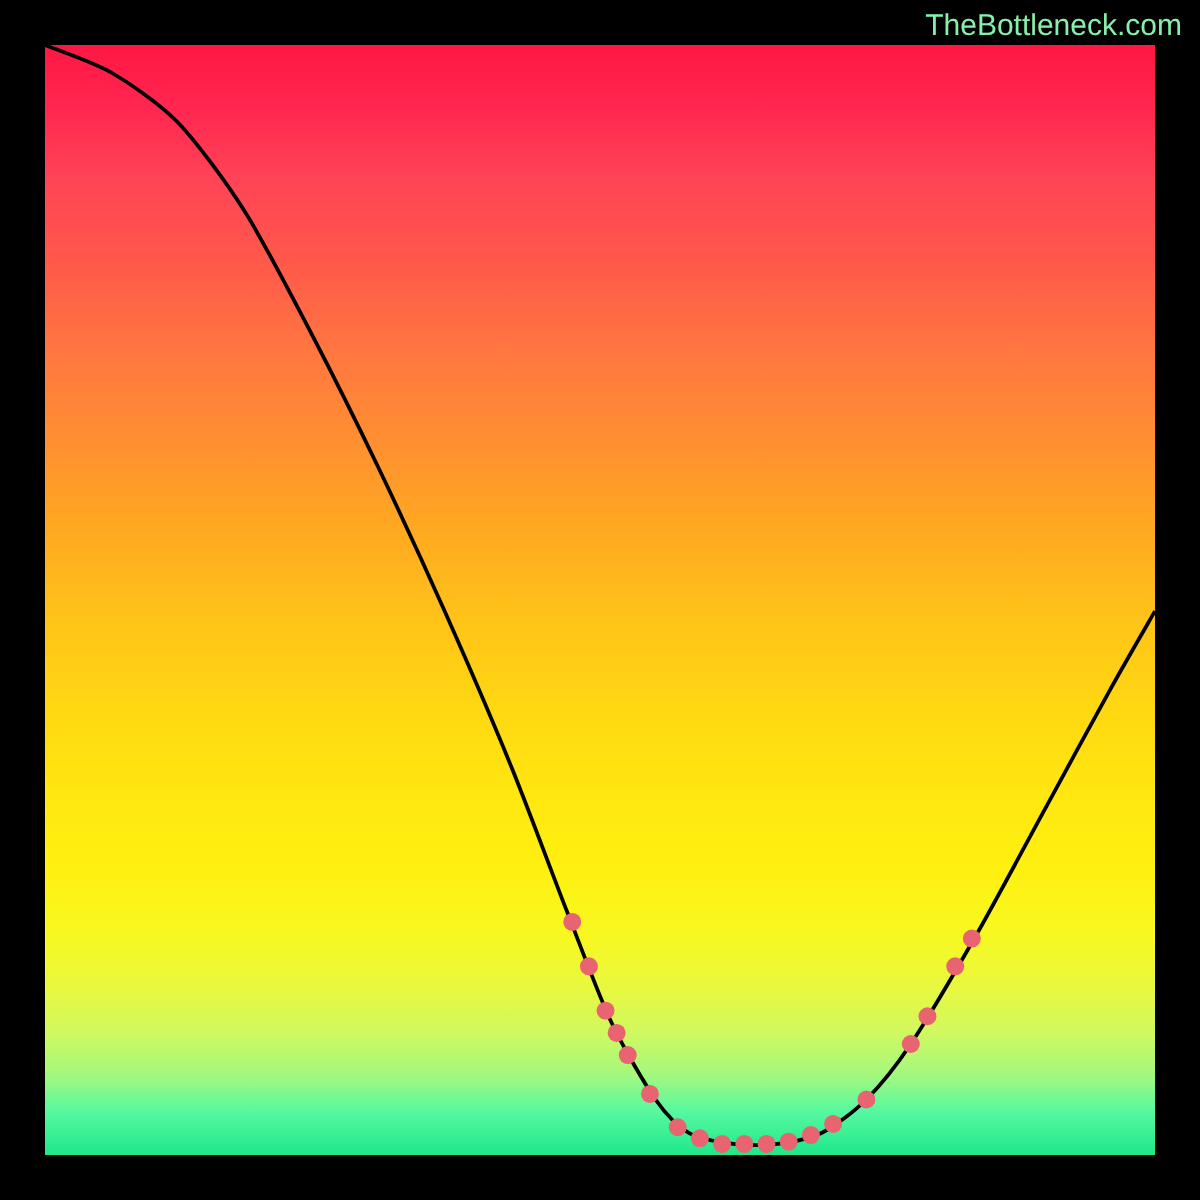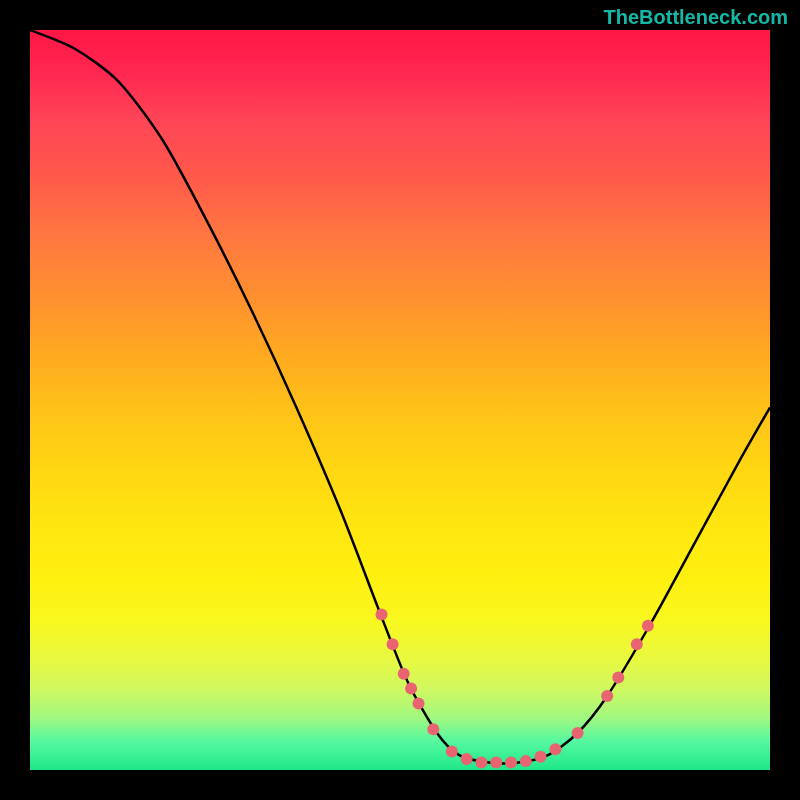--- a/index.html
+++ b/index.html
@@ -1,17 +1,17 @@
 <!DOCTYPE html>
 <html><head>
 <meta charset="utf-8">
 <style>
 *{margin:0;padding:0;box-sizing:border-box}
 body{background:#000;width:800px;height:800px;position:relative;font-family:Arial,sans-serif}
-.attribution{position:absolute;top:6px;right:12px;color:#14b8a6;font-size:20px;font-weight:700;z-index:10}
+.attribution{position:absolute;top:6px;right:12px;color:#86efac;font-size:20px;font-weight:400;z-index:10}
 .chart-container{position:absolute;top:30px;left:30px;width:740px;height:740px;background:#000}
 .plot-area{position:absolute;top:0;left:0;width:740px;height:740px}
 .gradient-bg{position:absolute;top:0;left:0;width:740px;height:740px;background:linear-gradient(to bottom,
  #ff1744 0%,
  #ff2850 6%,
  #ff4456 12%,
  #ff5a4a 20%,
  #ff7840 28%,
  #ff9030 36%,
  #ffaa20 44%,

